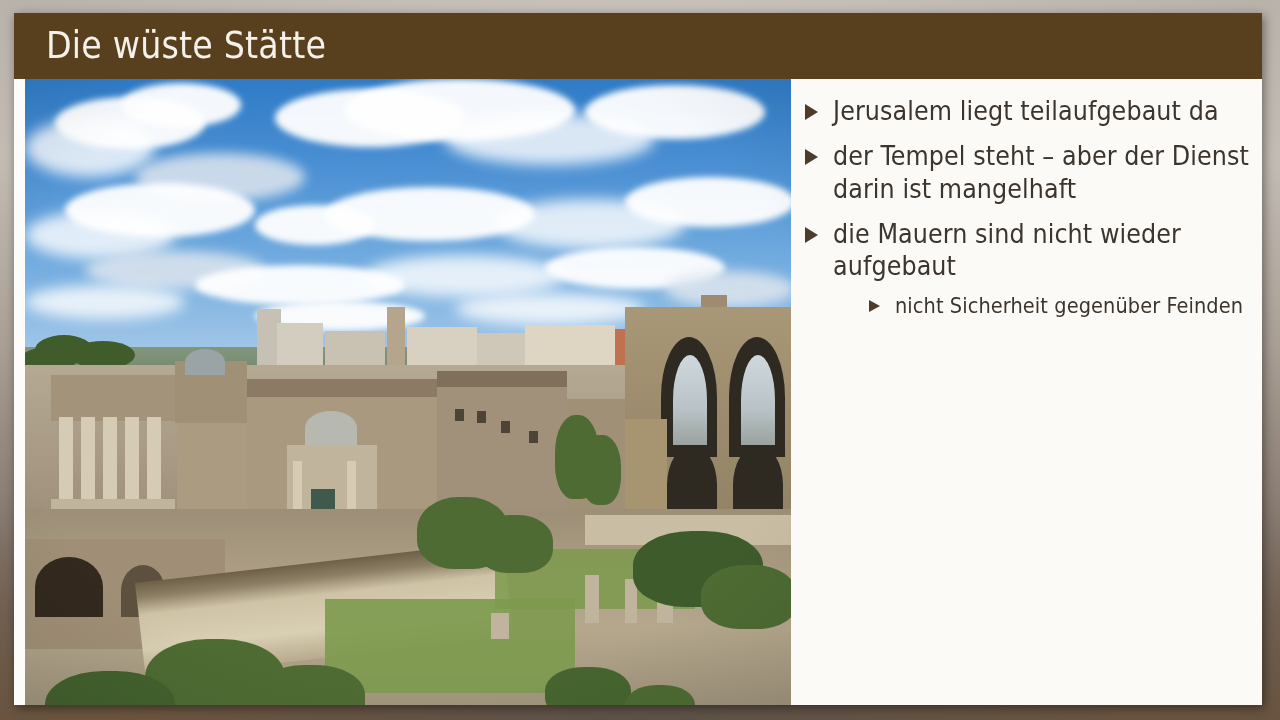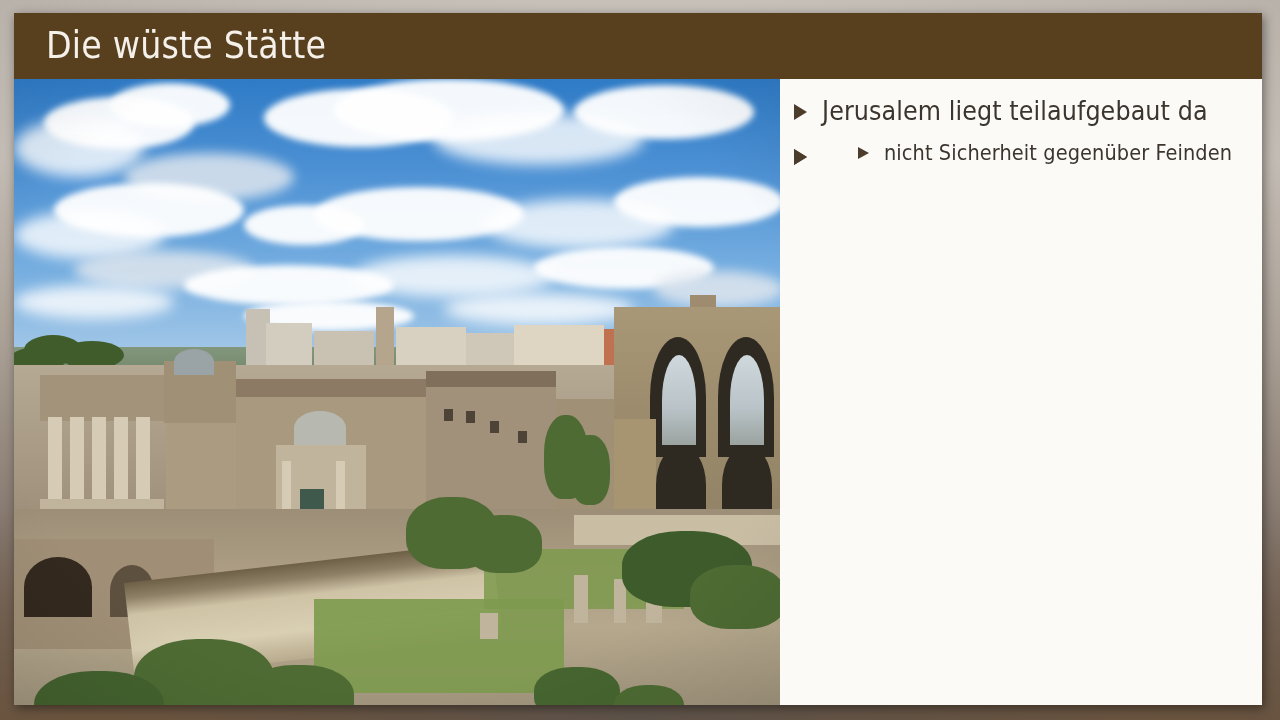--- a/index.html
+++ b/index.html
@@ -69,21 +69,21 @@
     font-family: "DejaVu Sans Condensed", "Liberation Sans Narrow", "Liberation Sans", sans-serif;
     font-size: 37px;
     font-weight: 300;
     letter-spacing: 0.2px;
     white-space: nowrap;
   }
 
   
   #slide-body {
     position: absolute;
-    left: 0;
+    left: 11px;
     top: 66px;
     width: 1248px;
     height: 626px;
     display: flex;
     background: #fdfcfa;
   }
 
   
   #photo {
     position: relative;
@@ -360,24 +360,26 @@
       <div id="content-pane">
         <ul class="bullets">
 
           <li class="bullet-l1">
             <span class="tri"></span>
             <span>Jerusalem liegt teilaufgebaut da</span>
           </li>
 
           <li class="bullet-l1">
             <span class="tri"></span>
+            <span>der Tempel steht – aber der Dienst darin ist mangelhaft</span>
           </li>
 
           <li class="bullet-l1">
             <span class="tri"></span>
+            <span>die Mauern sind nicht wieder aufgebaut</span>
 
             <ul class="sub">
               <li class="bullet-l2">
                 <span class="tri"></span>
                 <span>nicht Sicherheit gegenüber Feinden</span>
               </li>
             </ul>
           </li>
 
         </ul>

